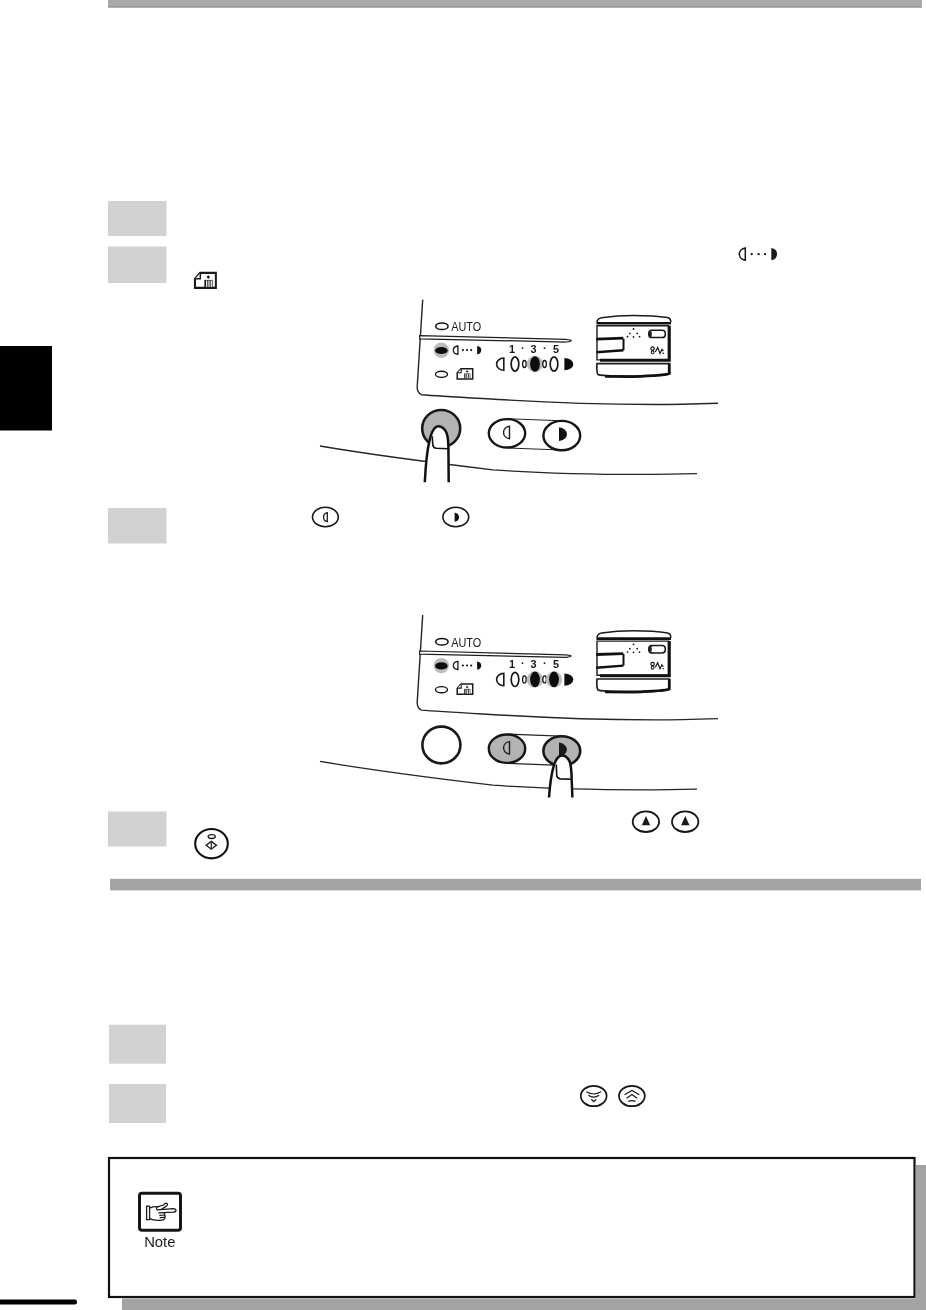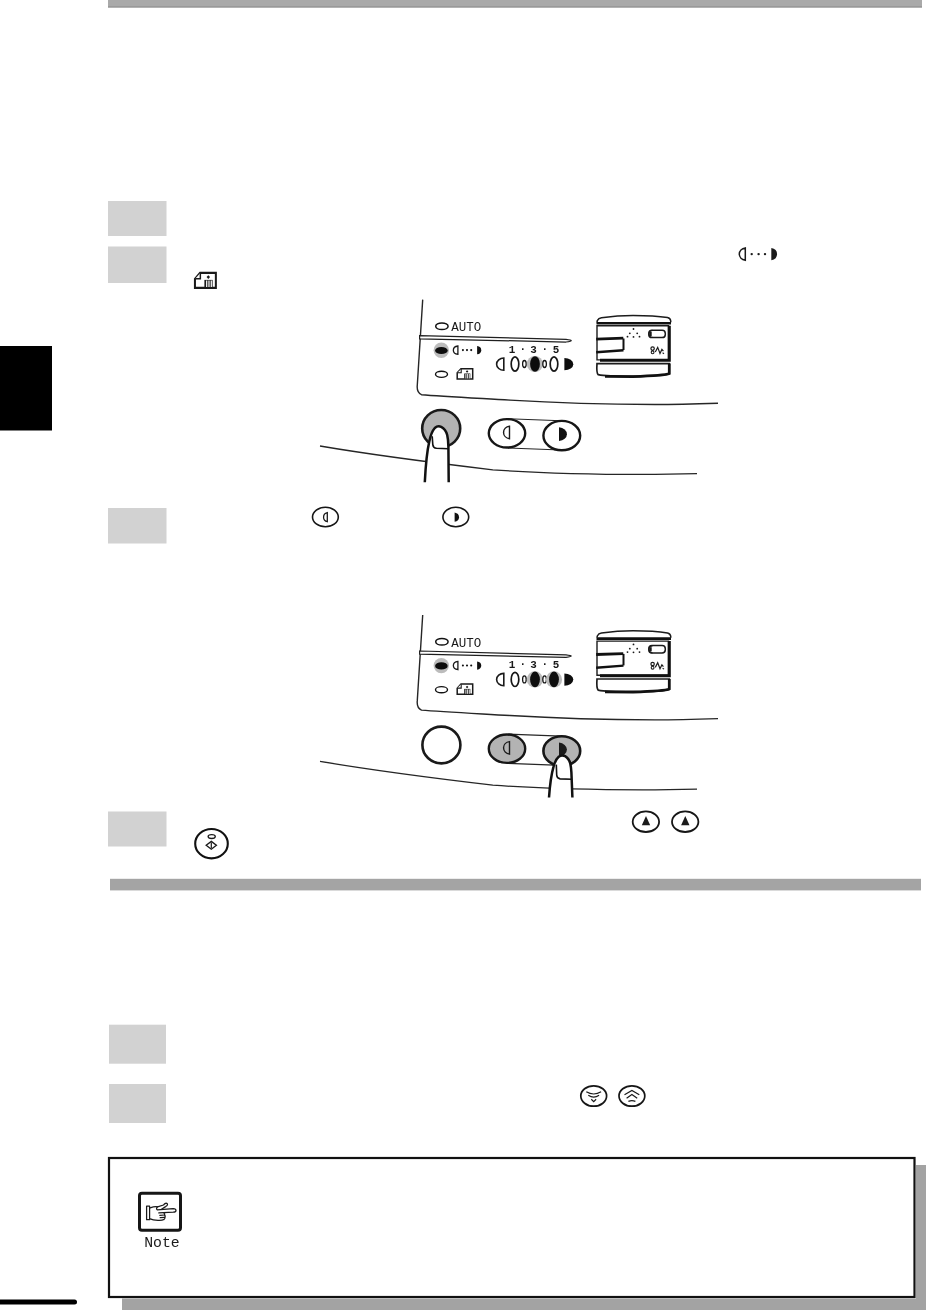--- a/index.html
+++ b/index.html
@@ -1,16 +1,16 @@
 <!DOCTYPE html>
 <html><head>
 <meta charset="utf-8">
 <style>
 html,body{margin:0;padding:0;background:#fff}
-#page{position:relative;width:926px;height:1310px;overflow:hidden;font-family:Liberation Mono, monospace}
+#page{position:relative;width:926px;height:1310px;overflow:hidden;font-family:Liberation Sans, sans-serif}
 svg{position:absolute;top:0;left:0}
 </style>
 </head>
 <body>
 <div id="page">
 <svg width="926" height="1310" viewBox="0 0 926 1310">
 <defs>
 <g id="docicon">
 <path d="M4.5,0.7 H16.2 V10.9 H0.7 V4.9 Z" fill="none" stroke="#1a1a1a" stroke-width="1.5"></path>
 <path d="M4.7,0.9 V4.7 H0.9" fill="#fff" stroke="#1a1a1a" stroke-width="1.1"></path>

